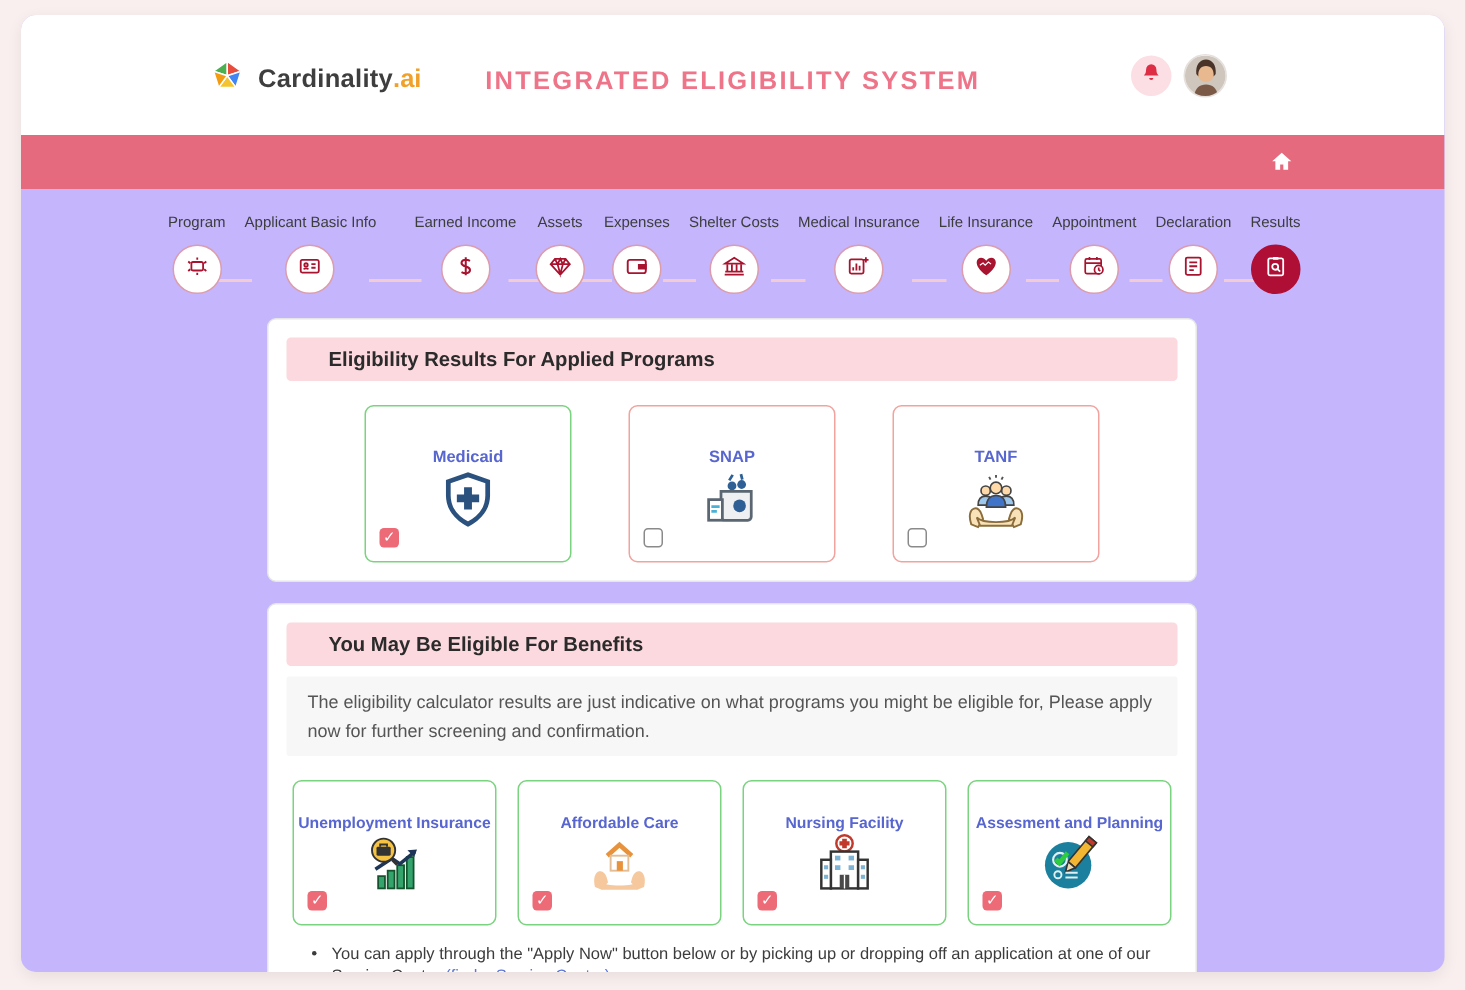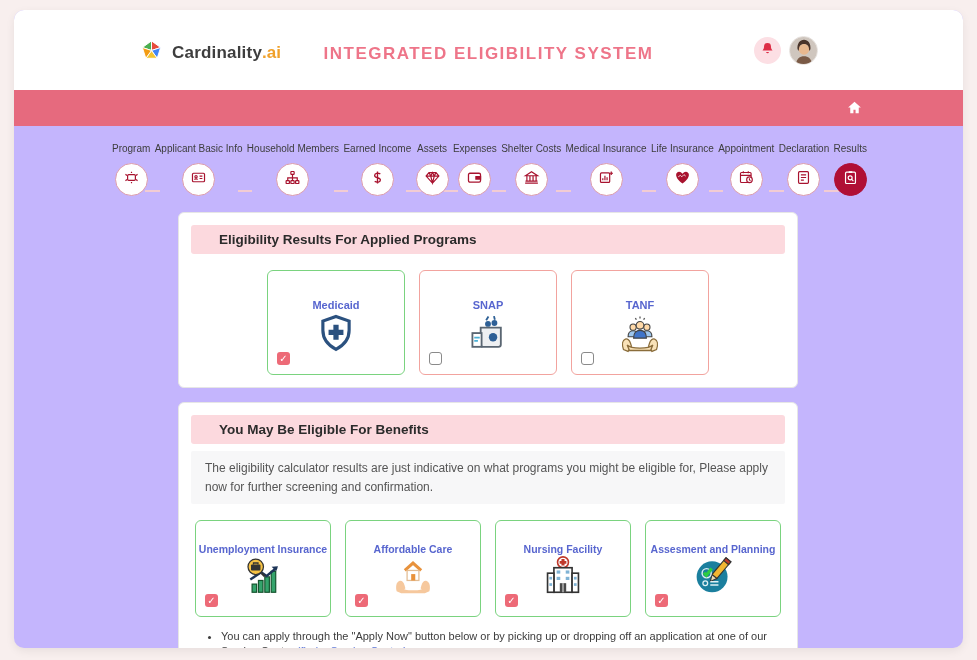--- a/index.html
+++ b/index.html
@@ -27,40 +27,40 @@
     color:#ee7589; font-weight:bold; font-size:17px; letter-spacing:1.5px; white-space:nowrap;
   }
   .header-right { position:absolute; right:145px; top:26px; display:flex; align-items:center; gap:8px; }
   .bell-wrap { width:27px; height:27px; border-radius:50%; background:#fcdfe4; display:flex; align-items:center; justify-content:center; cursor:pointer; }
   .avatar { width:29px; height:29px; border-radius:50%; overflow:hidden; cursor:pointer; border:1px solid #e5e0dc; }
   
   .nav-bar { position:relative; height:36px; background:#e66a7e; display:flex; align-items:center; }
   .nav-title { color:#fff; font-weight:bold; font-size:15px; margin-left:21px; }
   .nav-home { position:absolute; right:100px; top:9px; cursor:pointer; }
   
-  .stepper { display:flex; align-items:center; margin:17px 96px 0 98px; }
+  .stepper { display:flex; align-items:flex-start; margin:17px 96px 0 98px; }
   .step { display:flex; flex-direction:column; align-items:center; flex:0 0 auto; z-index:1; }
   .step-label { font-size:10px; color:#3d3d3d; white-space:nowrap; margin-bottom:9px; }
   .step-circle {
     width:33px; height:33px; border-radius:50%; background:#fff;
     border:1px solid #dc9cab; color:#a8132f;
     display:flex; align-items:center; justify-content:center; cursor:pointer;
   }
   .step-circle.active { background:#b00f35; border-color:#b00f35; color:#fff; }
   .connector { flex:1 1 auto; height:2px; background:#f2ccd3; margin-top:43px; margin-left:-5px; margin-right:-5px; min-width:6px; }
   
   .section { width:620px; margin:16px auto 0 164px; border:1px solid #e6e6e6; border-radius:6px; background:#fff; padding:12px; }
   .section-banner { background:#fcd9de; border-radius:3px; padding:7px 28px; font-size:13.5px; font-weight:bold; color:#2b2b2b; }
   .cards-row { display:flex; justify-content:center; gap:14px; margin-top:16px; }
   .program-card {
     width:138px; height:105px; border-radius:6px; border:1px solid; position:relative;
     display:flex; flex-direction:column; align-items:center; background:#fff; cursor:pointer;
   }
   .program-card.eligible { border-color:#7ad37f; }
-  .program-card.not-eligible { border-color:#f2a39e; }
+  .program-card.not-eligible { border-color:#f2a39e;margin-left:24px; }
   .program-name { margin-top:28px; font-size:11px; font-weight:bold; color:#5866cf; text-align:center; }
   .program-card .card-icon { margin-top:1px; }
   .benefit-card {
     width:136px; height:97px; border-radius:6px; border:1px solid; position:relative;
     display:flex; flex-direction:column; align-items:center; background:#fff; cursor:pointer;
   }
   .benefit-card.checked { border-color:#7ad37f; }
   .benefit-name { margin-top:22px; font-size:10.5px; font-weight:bold; color:#5866cf; text-align:center; white-space:nowrap; }
   .checkbox { position:absolute; left:9px; bottom:9px; width:13px; height:13px; border-radius:3px; cursor:pointer; }
   .checkbox.checked { background:#ed6a77; color:#fff; display:flex; align-items:center; justify-content:center; font-size:10px; }
@@ -142,34 +142,20 @@
           <svg width="17" height="17" viewBox="0 0 24 24" fill="none" stroke="currentColor" stroke-width="1.7">
             <rect x="3.5" y="6" width="17" height="12" rx="1.5"></rect>
             <circle cx="8.5" cy="10.8" r="1.6"></circle>
             <path d="M6.3 15c.6-1.4 3.8-1.4 4.4 0M13.5 10h4M13.5 13.4h4"></path>
           </svg>
         </span>
       </div>
     </div>
     <div class="connector"></div>
 
-    <div class="step">
-      <div class="step-label">Household Members</div>
-      <div class="step-circle idle">
-        <span>
-          <svg width="17" height="17" viewBox="0 0 24 24" fill="none" stroke="currentColor" stroke-width="1.7">
-            <rect x="9.7" y="3.5" width="4.6" height="4" rx="0.8"></rect>
-            <rect x="3" y="16.5" width="4.6" height="4" rx="0.8"></rect>
-            <rect x="9.7" y="16.5" width="4.6" height="4" rx="0.8"></rect>
-            <rect x="16.4" y="16.5" width="4.6" height="4" rx="0.8"></rect>
-            <path d="M12 7.5v5M12 12.5H5.3v4M12 12.5v4M12 12.5h6.7v4"></path>
-          </svg>
-        </span>
-      </div>
-    </div>
     <div class="connector"></div>
 
     <div class="step">
       <div class="step-label">Earned Income</div>
       <div class="step-circle idle">
         <span>
           <svg width="17" height="17" viewBox="0 0 24 24" fill="none" stroke="currentColor" stroke-width="1.9">
             <path d="M12 3.5v17M16 7c-4-2.2-8-1-8 2 0 4.2 8 2.4 8 6.6 0 3-4.3 4-8 2"></path>
           </svg>
         </span>

